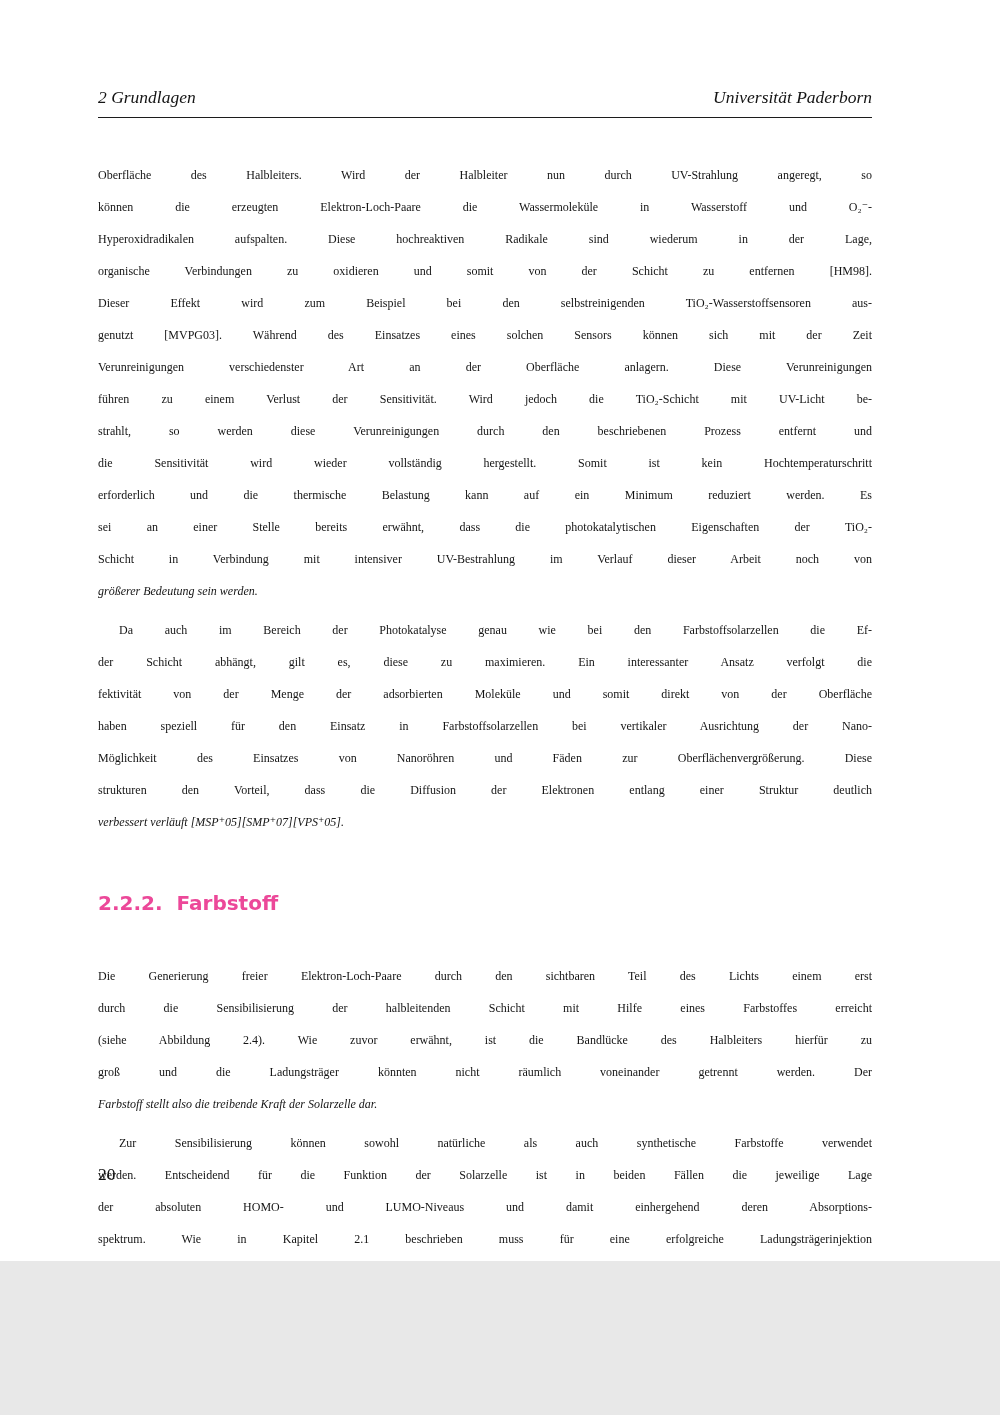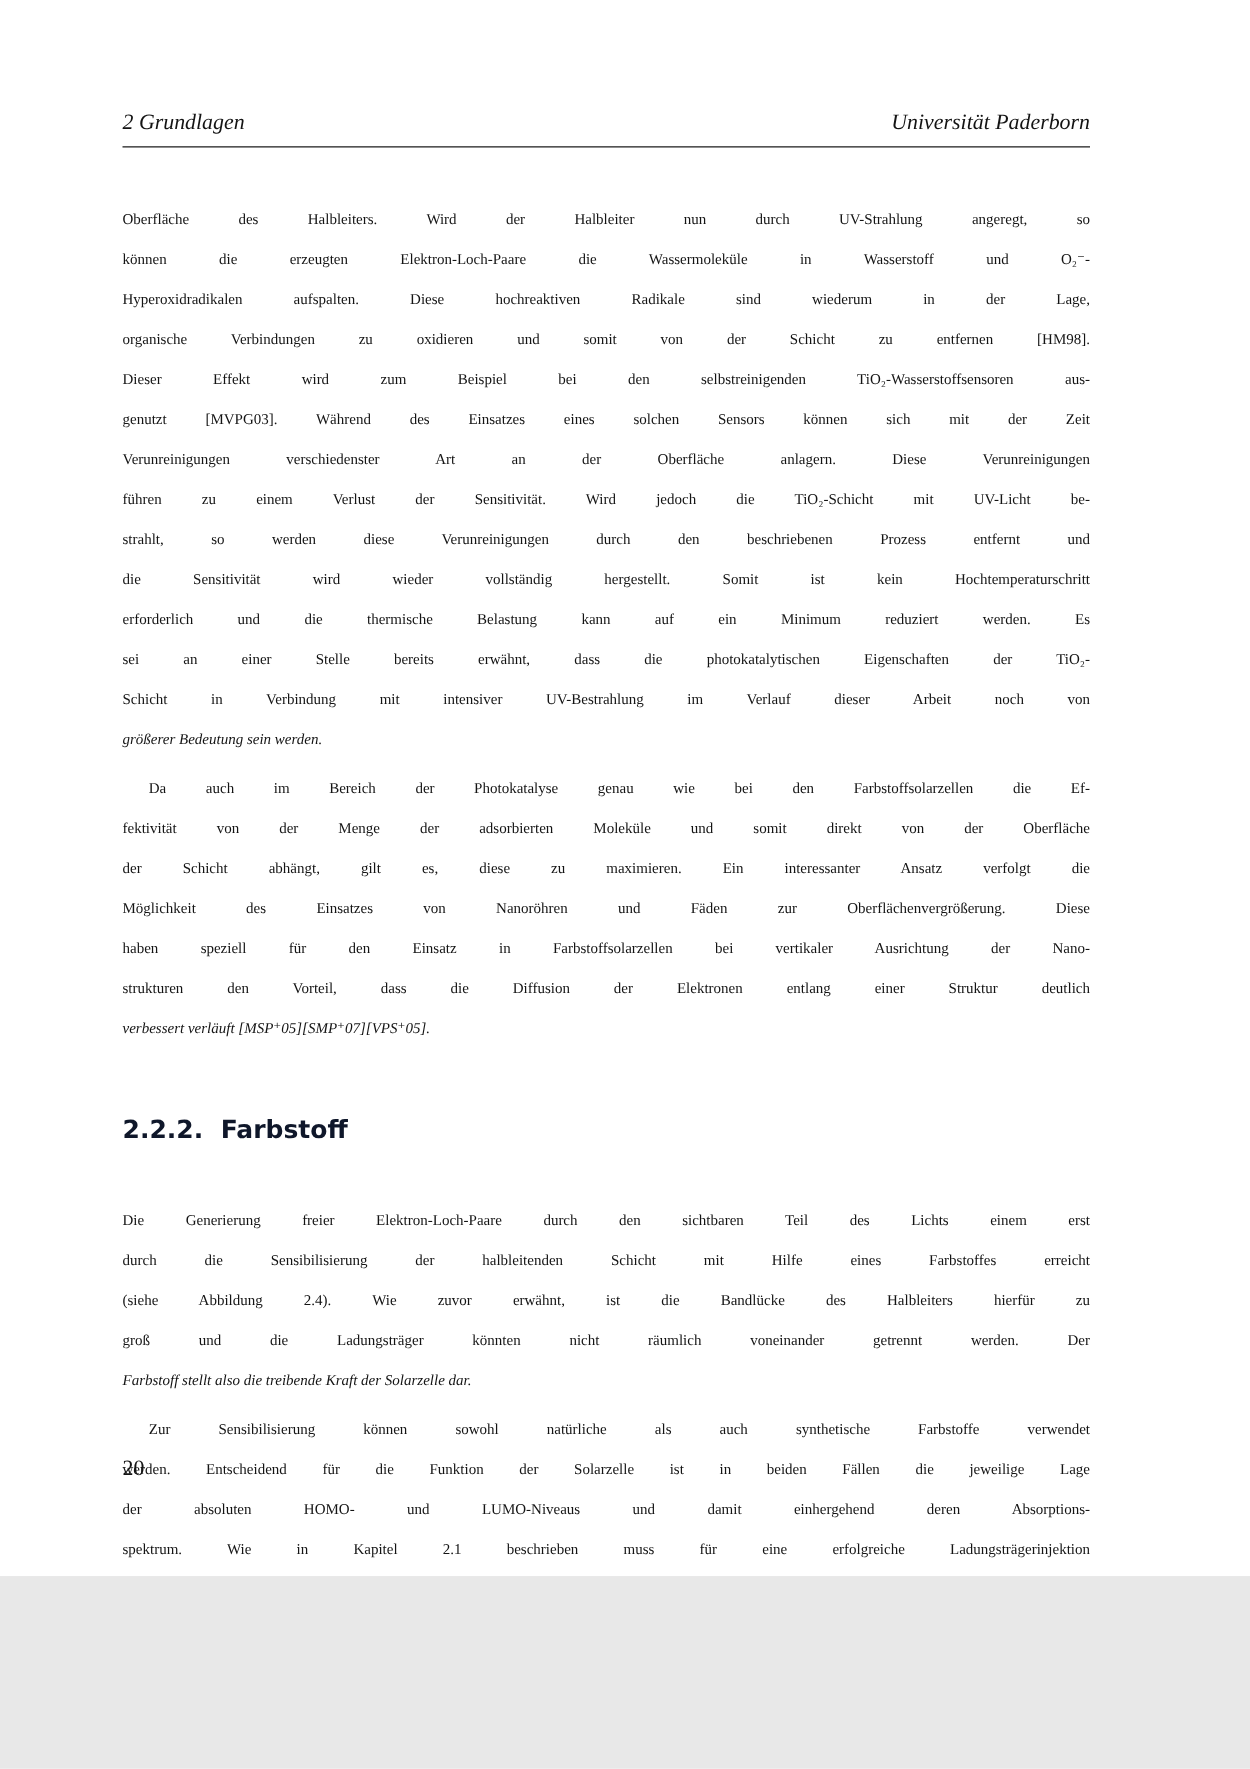--- a/index.html
+++ b/index.html
@@ -35,21 +35,21 @@
     white-space: normal;
   }
   .para .line.last { text-align-last: left; font-style: italic; }
   .para.indent .line:first-child { text-indent: 21px; }
   .section-heading {
     margin: 52px 0 44px 0;
     font-family: "DejaVu Sans", "Liberation Sans", sans-serif;
     font-weight: bold;
     font-size: 20px;
     line-height: 26px;
-    color: #0f172a;
+    color: #ec4899;
   }
   .section-heading .sec-num { margin-right: 14px; }
   .page-footer {
     position: absolute;
     left: 98px;
     bottom: 76px;
     font-size: 17.5px;
     line-height: 22px;
   }
 </style>
@@ -77,24 +77,24 @@
         <div class="line">strahlt, so werden diese Verunreinigungen durch den beschriebenen Prozess entfernt und</div>
         <div class="line">die Sensitivität wird wieder vollständig hergestellt. Somit ist kein Hochtemperaturschritt</div>
         <div class="line">erforderlich und die thermische Belastung kann auf ein Minimum reduziert werden. Es</div>
         <div class="line">sei an einer Stelle bereits erwähnt, dass die photokatalytischen Eigenschaften der TiO₂-</div>
         <div class="line">Schicht in Verbindung mit intensiver UV-Bestrahlung im Verlauf dieser Arbeit noch von</div>
         <div class="line last">größerer Bedeutung sein werden.</div>
       </div>
 
     <div class="para indent">
         <div class="line">Da auch im Bereich der Photokatalyse genau wie bei den Farbstoffsolarzellen die Ef-</div>
+        <div class="line">der Schicht abhängt, gilt es, diese zu maximieren. Ein interessanter Ansatz verfolgt die</div>
         <div class="line">fektivität von der Menge der adsorbierten Moleküle und somit direkt von der Oberfläche</div>
-        <div class="line">der Schicht abhängt, gilt es, diese zu maximieren. Ein interessanter Ansatz verfolgt die</div>
+        <div class="line">haben speziell für den Einsatz in Farbstoffsolarzellen bei vertikaler Ausrichtung der Nano-</div>
         <div class="line">Möglichkeit des Einsatzes von Nanoröhren und Fäden zur Oberflächenvergrößerung. Diese</div>
-        <div class="line">haben speziell für den Einsatz in Farbstoffsolarzellen bei vertikaler Ausrichtung der Nano-</div>
         <div class="line">strukturen den Vorteil, dass die Diffusion der Elektronen entlang einer Struktur deutlich</div>
         <div class="line last">verbessert verläuft [MSP⁺05][SMP⁺07][VPS⁺05].</div>
       </div>
 
     <h2 class="section-heading">
       <span class="sec-num">2.2.2.</span><span>Farbstoff</span>
     </h2>
 
     <div class="para">
         <div class="line">Die Generierung freier Elektron-Loch-Paare durch den sichtbaren Teil des Lichts einem erst</div>

